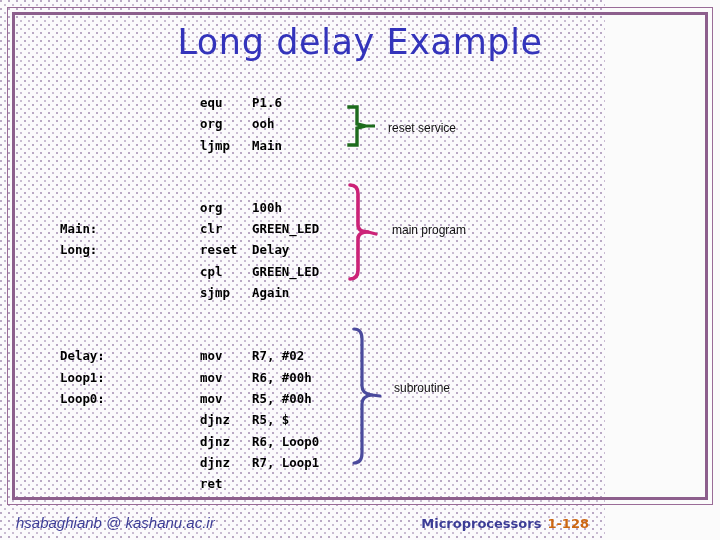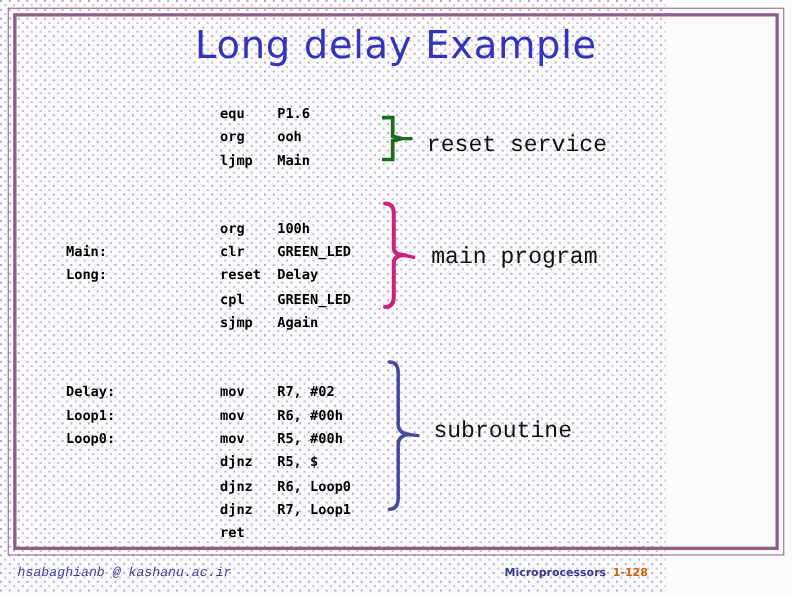--- a/index.html
+++ b/index.html
@@ -100,22 +100,22 @@
   
   .brace {
     position: absolute;
     font-family: "DejaVu Sans", sans-serif;
     font-weight: 400;
     line-height: 1;
     pointer-events: none;
   }
   .annot {
     position: absolute;
-    font-family: Liberation Mono, monospace;
-    font-size: 21px;
+    font-family: Liberation Sans, sans-serif;
+    font-size: 12px;
     color: #111111;
     white-space: nowrap;
   }
 
   #brace-reset {
     left: 345px;
     top: 104px;
     width: 34px;
     height: 44px;
   }
@@ -136,33 +136,33 @@
     width: 34px;
     height: 140px;
   }
   #annot-sub { left: 394px; top: 381px; }
 
   
   #footer-left {
     position: absolute;
     left: 16px;
     top: 514px;
-    font-family: Liberation Mono, monospace;
+    font-family: Liberation Sans, sans-serif;
     font-style: italic;
-    font-size: 12px;
+    font-size: 15px;
     color: #3c3c96;
     white-space: nowrap;
   }
   #footer-right {
     position: absolute;
     right: 16px;
     top: 516px;
     white-space: nowrap;
     font-family: "DejaVu Sans", sans-serif;
-    font-size: 10px;
+    font-size: 13px;
     font-weight: bold;
   }
   #footer-course { color: #3c3c96; }
   #footer-page { color: #cc6611; margin-left: 6px; }
 </style>
 </head>
 <body>
 
 <div id="slide">
 

